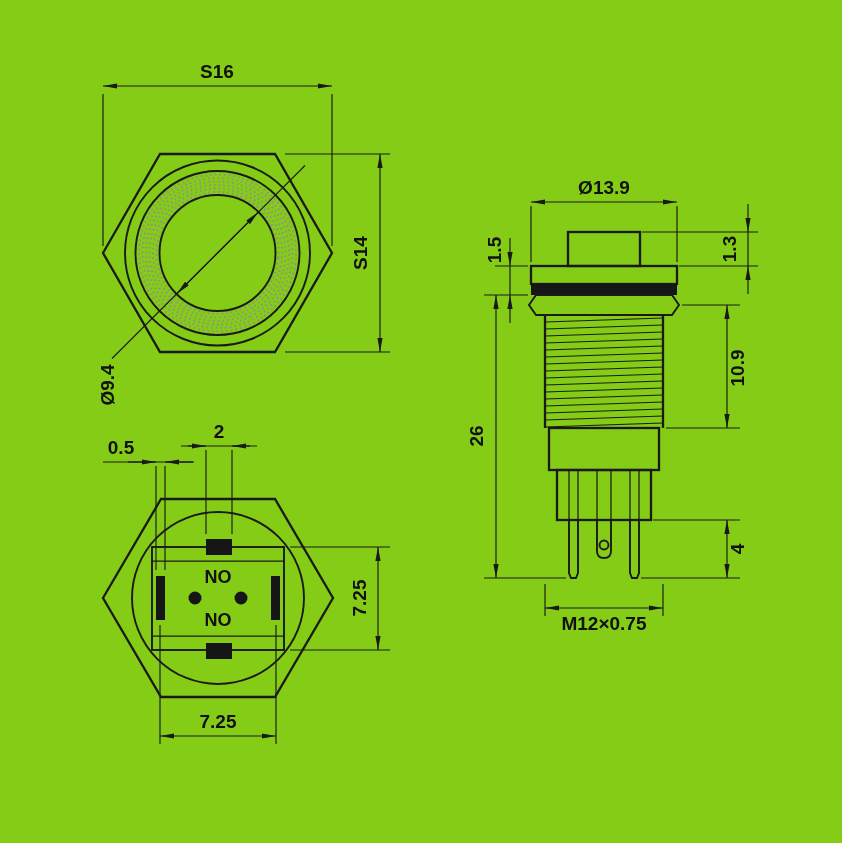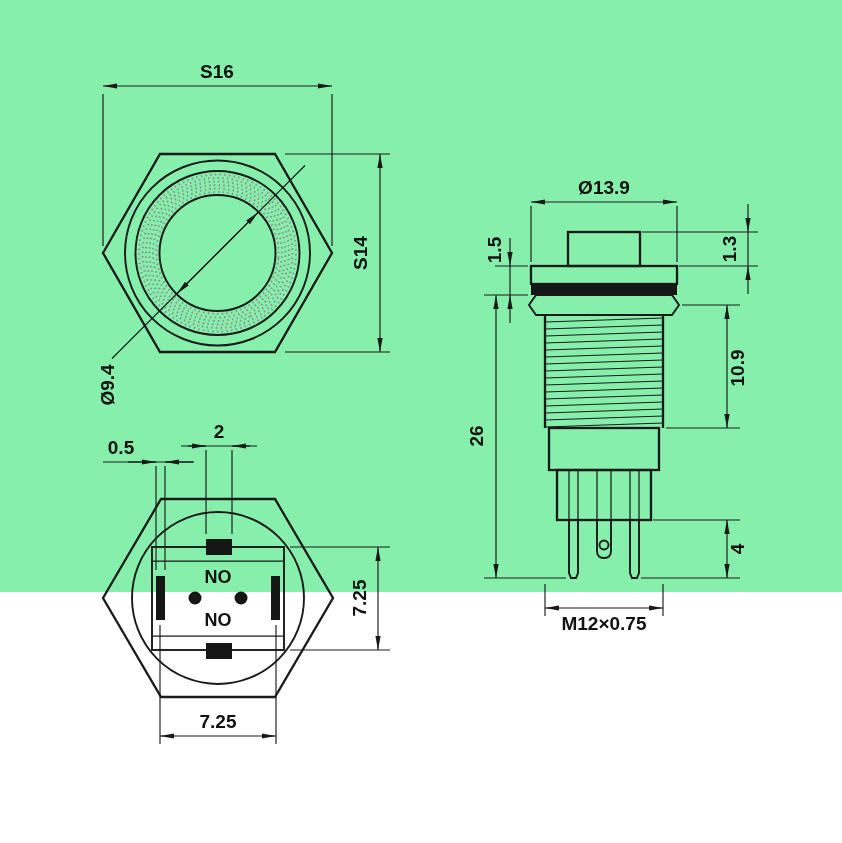--- a/index.html
+++ b/index.html
@@ -5,23 +5,23 @@
   html, body {
     margin: 0;
     padding: 0;
     background: #ffffff;
     width: 842px;
     height: 843px;
     font-family: "Liberation Sans", sans-serif;
   }
   .canvas {
     width: 842px;
-    height: 592px;
+    height: 843px;
     position: relative;
-    background: #86efac;
+    background: #84cc16;
   }
   svg { display: block; }
   .outline  { fill: none; stroke: #1a1a1a; stroke-width: 2.3; }
   .outline2 { fill: none; stroke: #1a1a1a; stroke-width: 1.9; }
   .fillblk  { fill: #161616; stroke: none; }
   .dimline  { fill: none; stroke: #1a1a1a; stroke-width: 1.15; }
   .threadln { fill: none; stroke: #1a1a1a; stroke-width: 1.25; }
   .slotln   { fill: none; stroke: #1a1a1a; stroke-width: 1.25; }
   .speck    { fill: none; stroke: #8f8f8f; stroke-width: 2; stroke-dasharray: 1.5 3.2; }
   .dimtxt   { font-family: "Liberation Sans", sans-serif; font-size: 19px; font-weight: 700; fill: #111111; }

